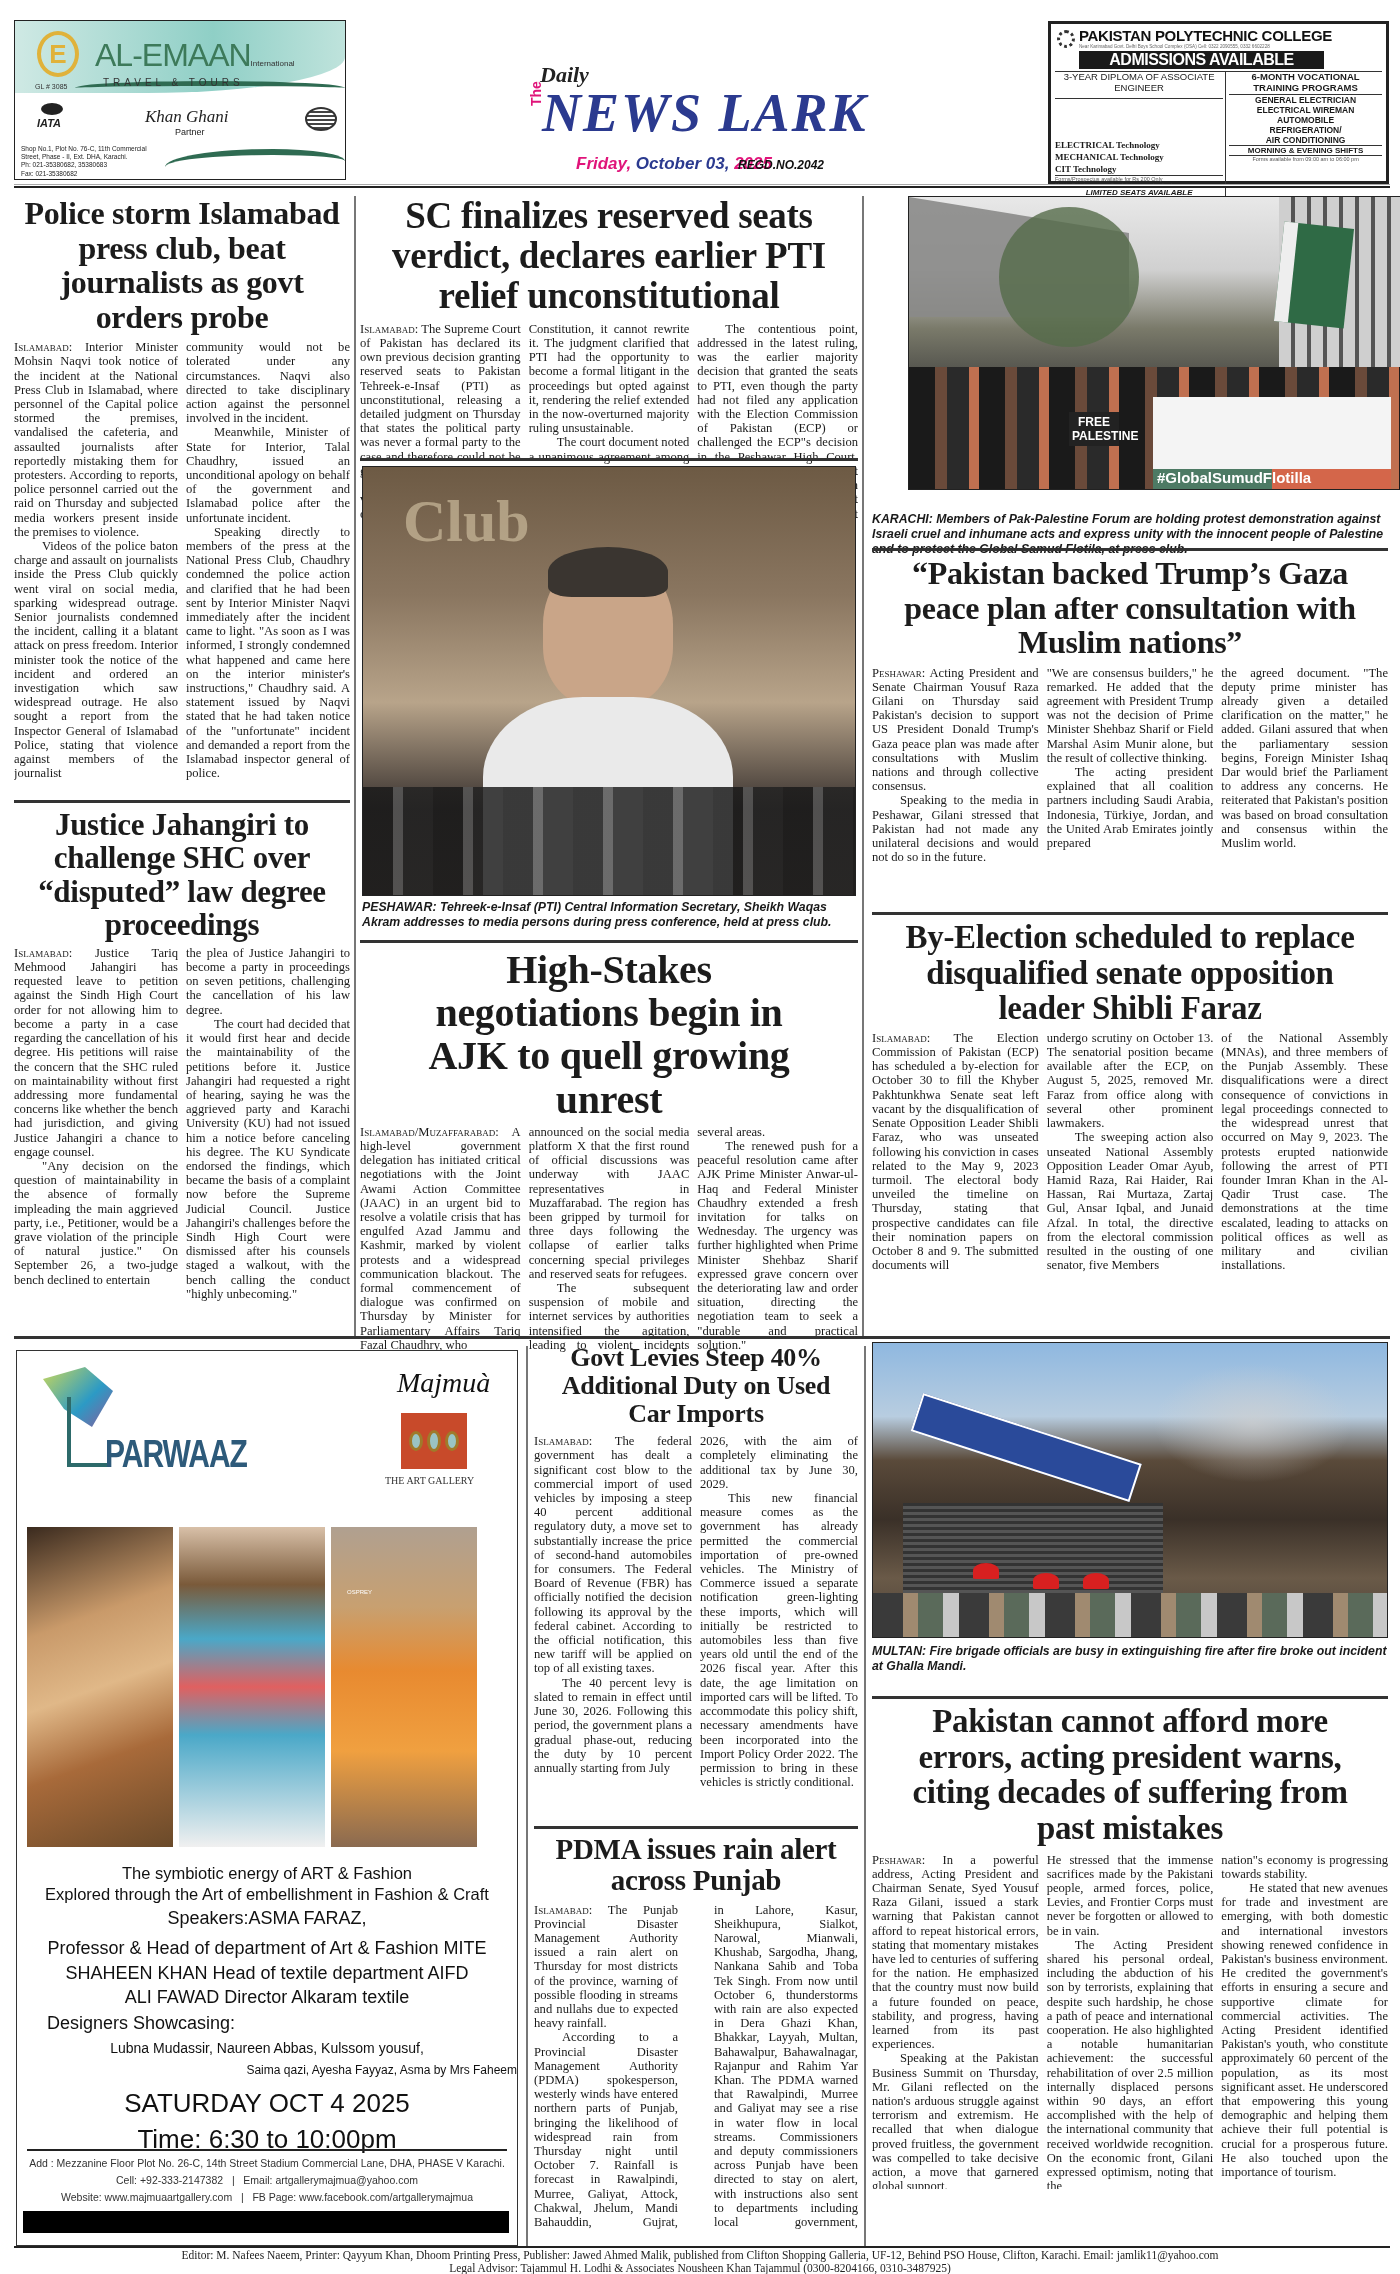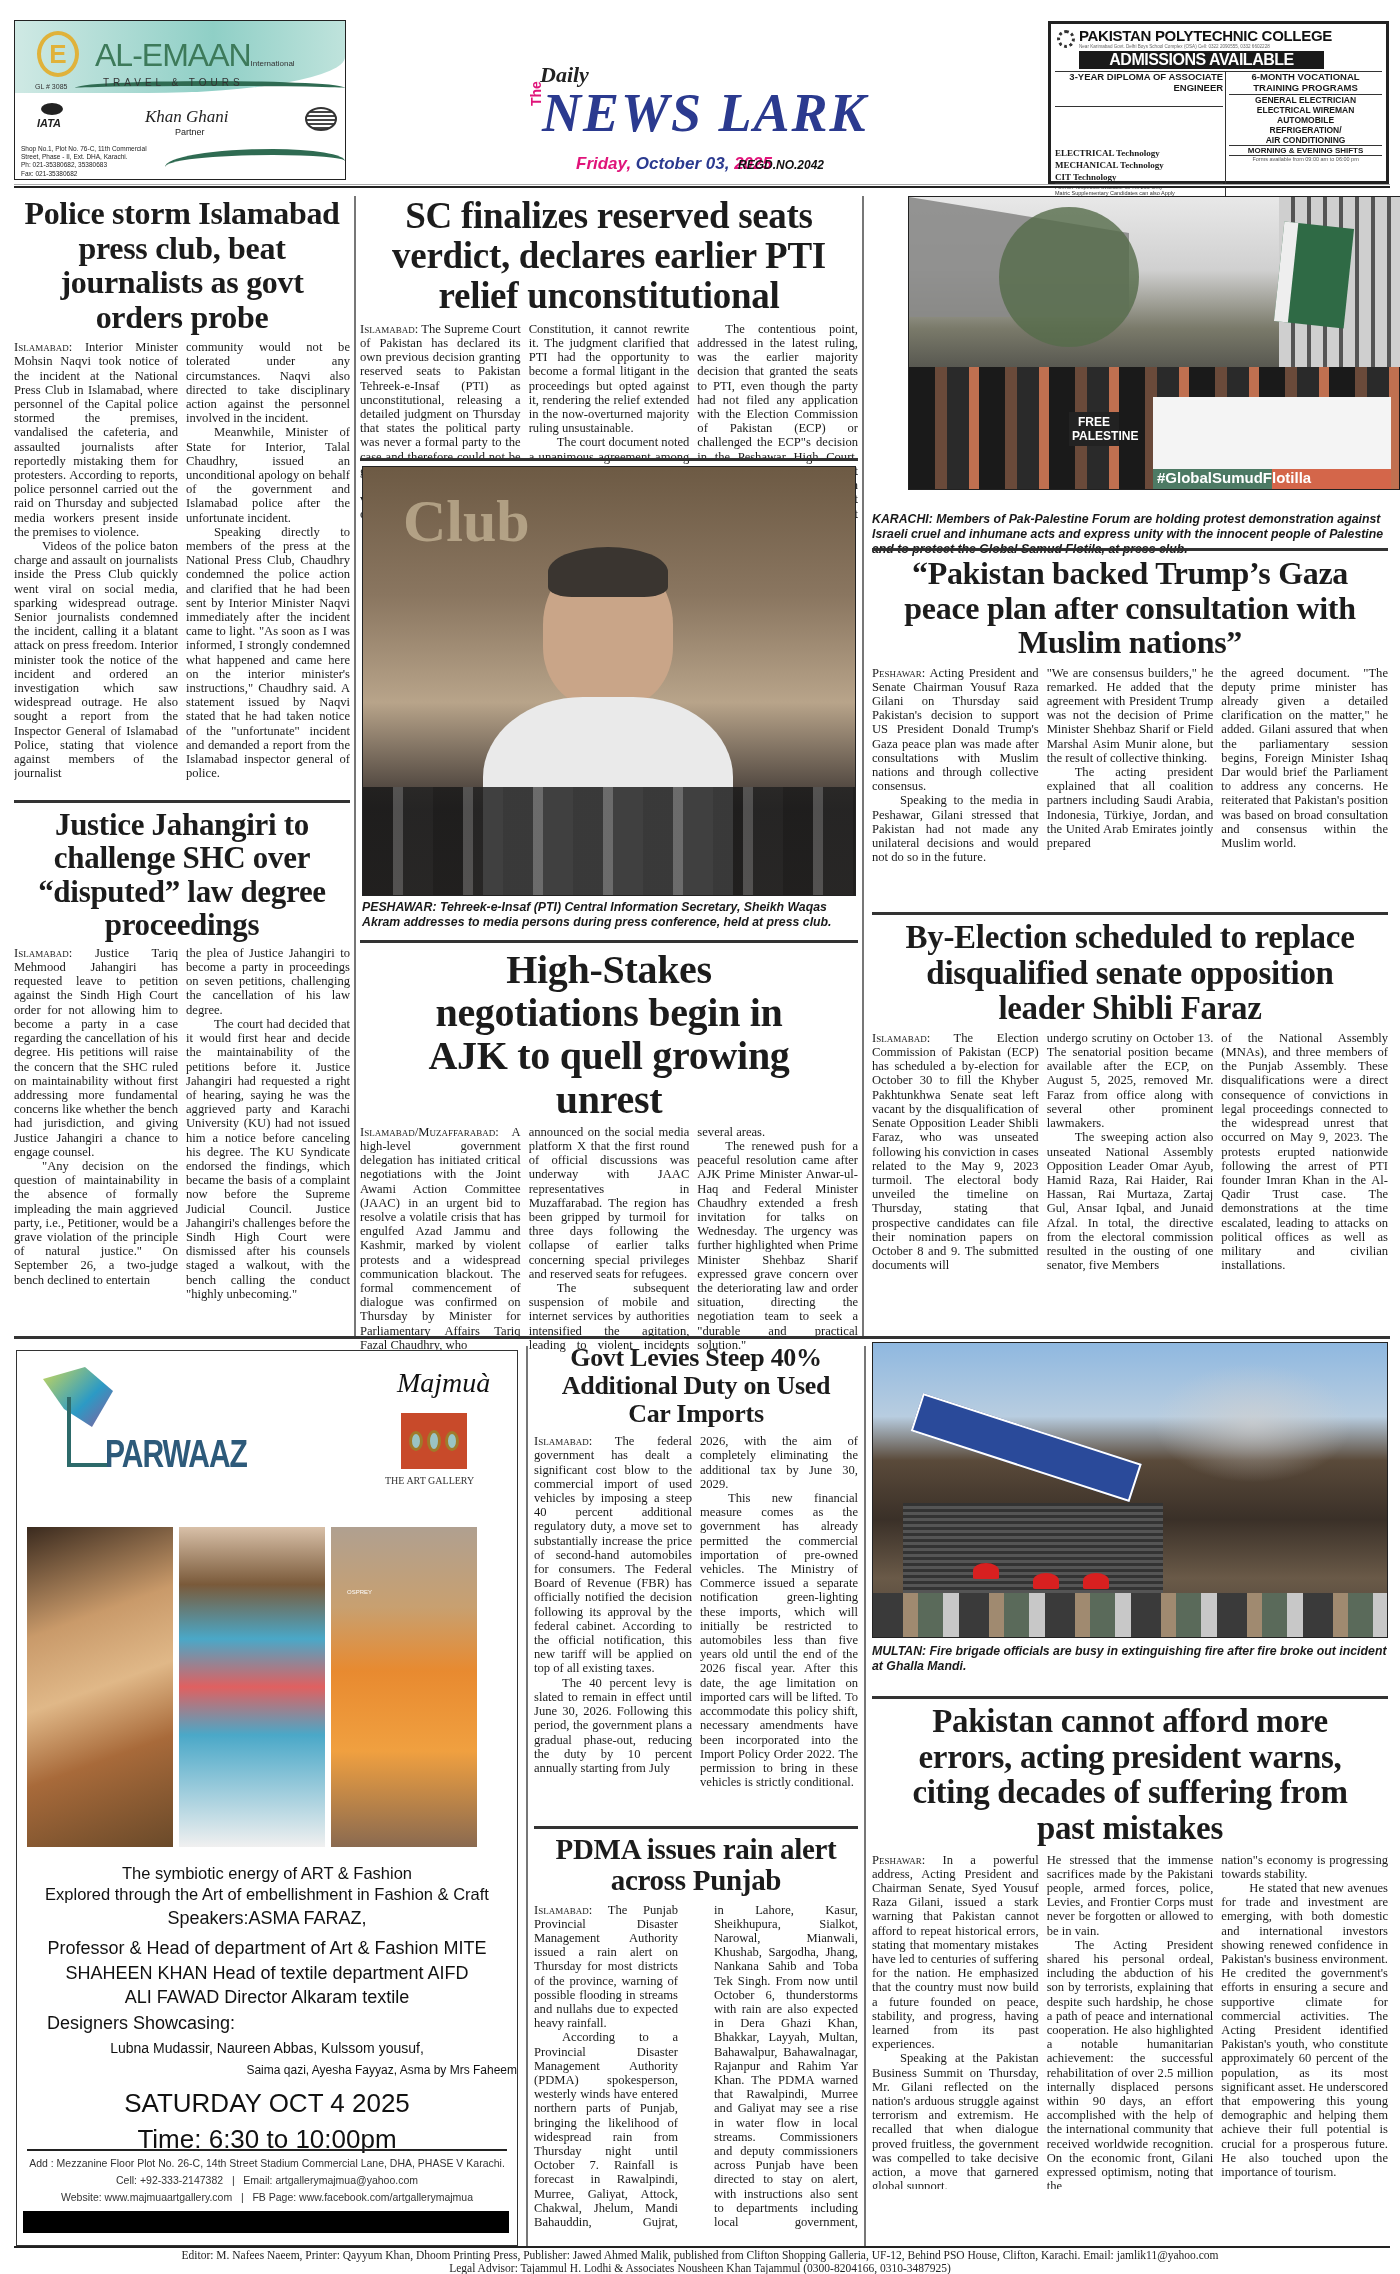--- a/index.html
+++ b/index.html
@@ -56,21 +56,21 @@
 </div>
 <div class="abs sans" style="left:738px;top:158px;font-size:12px;font-weight:bold;font-style:italic;color:#111;">REGD.NO.2042</div>
 
 <div class="ad-box abs sans" style="left:1048px;top:21px;width:341px;height:163px;border:3px solid #222;padding:3px 4px;">
   <div style="position:absolute;left:6px;top:6px;width:18px;height:18px;border:3px dotted #333;border-radius:50%;"></div>
   <div style="margin-left:24px;font-size:15px;font-weight:bold;color:#111;letter-spacing:-0.3px;white-space:nowrap;">PAKISTAN POLYTECHNIC COLLEGE</div>
   <div style="margin-left:24px;font-size:4.6px;color:#666;white-space:nowrap;">Near Karimabad Govt. Delhi Boys School Complex (OSA) Cell: 0322 2090555, 0332 6602228</div>
   <div style="margin:2px 0 0 24px;width:245px;background:#1a1a1a;color:#fff;font-size:16px;font-weight:bold;text-align:center;letter-spacing:-0.5px;">ADMISSIONS AVAILABLE</div>
   <div style="display:flex;border-top:1px solid #333;margin-top:2px;">
     <div style="flex:1.1;border-right:1px solid #333;padding-right:2px;">
-      <div style="font-size:9.5px;font-weight:bold;text-align:right;line-height:10.5px;border-bottom:1px solid #333;padding-bottom:13px;">3-YEAR DIPLOMA OF ASSOCIATE ENGINEER</div>
+      <div style="font-size:9.5px;font-weight:normal;text-align:center;line-height:10.5px;border-bottom:1px solid #333;padding-bottom:5px;">3-YEAR DIPLOMA OF ASSOCIATE ENGINEER</div>
       <div style="font:bold 9px 'Liberation Serif',serif;line-height:12px;margin-top:40px;">ELECTRICAL Technology</div>
       <div style="font:bold 9px 'Liberation Serif',serif;line-height:12px;">MECHANICAL Technology</div>
       <div style="font:bold 9px 'Liberation Serif',serif;line-height:12px;border-bottom:1px solid #333;">CIT Technology</div>
       <div style="font-size:5.5px;color:#555;">Forms/Prospectus available for Rs 200 Only</div>
       <div style="font-size:5.5px;color:#333;">Matric Supplementary Candidates can also Apply</div>
       <div style="font-size:8px;font-weight:bold;font-style:italic;text-align:center;">LIMITED SEATS AVAILABLE</div>
     </div>
     <div style="flex:1;padding-left:3px;text-align:center;">
       <div style="font-size:9.5px;font-weight:bold;line-height:10.5px;border-bottom:1px solid #333;padding-bottom:1px;">6-MONTH VOCATIONAL TRAINING PROGRAMS</div>
       <div style="font-size:8.5px;font-weight:bold;line-height:10px;">GENERAL ELECTRICIAN</div>

